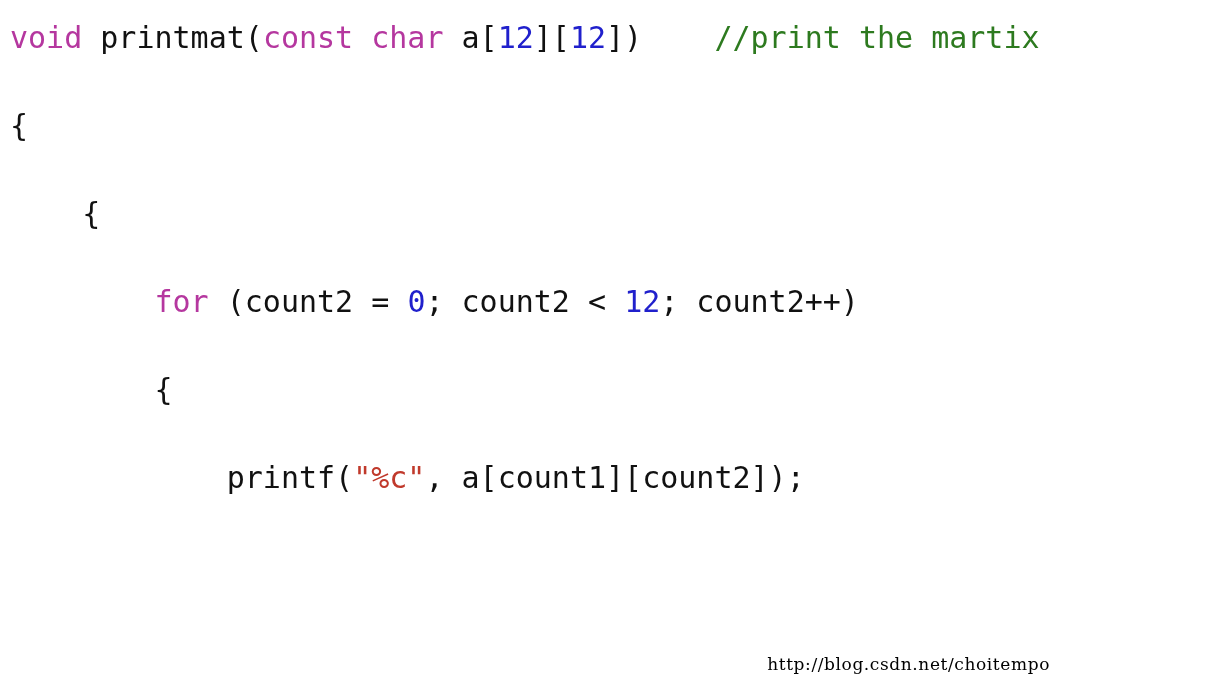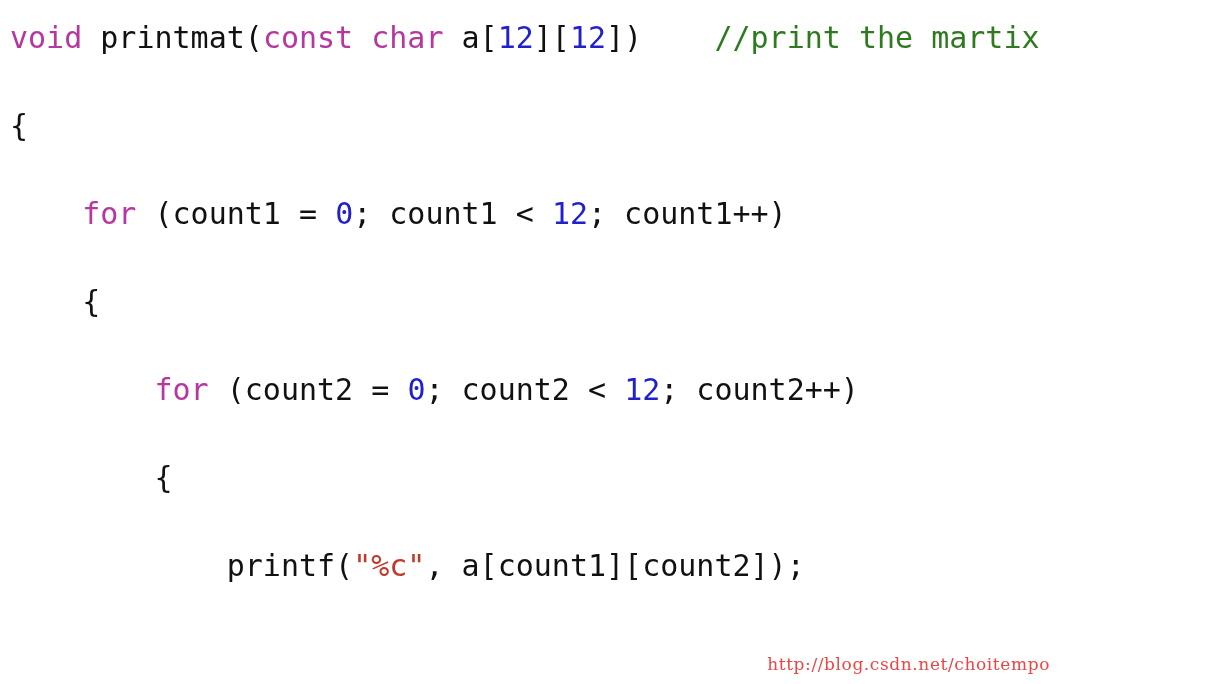--- a/index.html
+++ b/index.html
@@ -42,33 +42,32 @@
   .tok-comment { color: #2d7a1f; }
   .tok-string  { color: #c0392b; }
   .tok-plain   { color: #111111; }
   #watermark {
     position: absolute;
     right: 6px;
     bottom: 10px;
     font-family: "DejaVu Serif", "Liberation Serif", serif;
     font-size: 17px;
     letter-spacing: 0.6px;
-    color: #ef4444;
+    color: #000000;
     white-space: nowrap;
     user-select: none;
   }
 </style>
 </head>
 <body>
 
 <div id="screen">
 
   <pre id="code-block"><span class="code-line"><span class="tok-keyword">void</span><span class="tok-plain"> printmat(</span><span class="tok-keyword">const char</span><span class="tok-plain"> a[</span><span class="tok-number">12</span><span class="tok-plain">][</span><span class="tok-number">12</span><span class="tok-plain">])    </span><span class="tok-comment">//print the martix</span></span>
 <span class="code-line"><span class="tok-plain">{</span></span>
-<span class="code-line"><span class="tok-plain">    </span><span class="tok-keyword">for</span><span class="tok-plain"> (count1 = </span><span class="tok-number">0</span><span class="tok-plain">; count1 &lt; </span><span class="tok-number">12</span><span class="tok-plain">; count1++)</span></span>
 <span class="code-line"><span class="tok-plain">    {</span></span>
 <span class="code-line"><span class="tok-plain">        </span><span class="tok-keyword">for</span><span class="tok-plain"> (count2 = </span><span class="tok-number">0</span><span class="tok-plain">; count2 &lt; </span><span class="tok-number">12</span><span class="tok-plain">; count2++)</span></span>
 <span class="code-line"><span class="tok-plain">        {</span></span>
 <span class="code-line"><span class="tok-plain">            printf(</span><span class="tok-string">"%c"</span><span class="tok-plain">, a[count1][count2]);</span></span>
 
 
 
 
 
 

